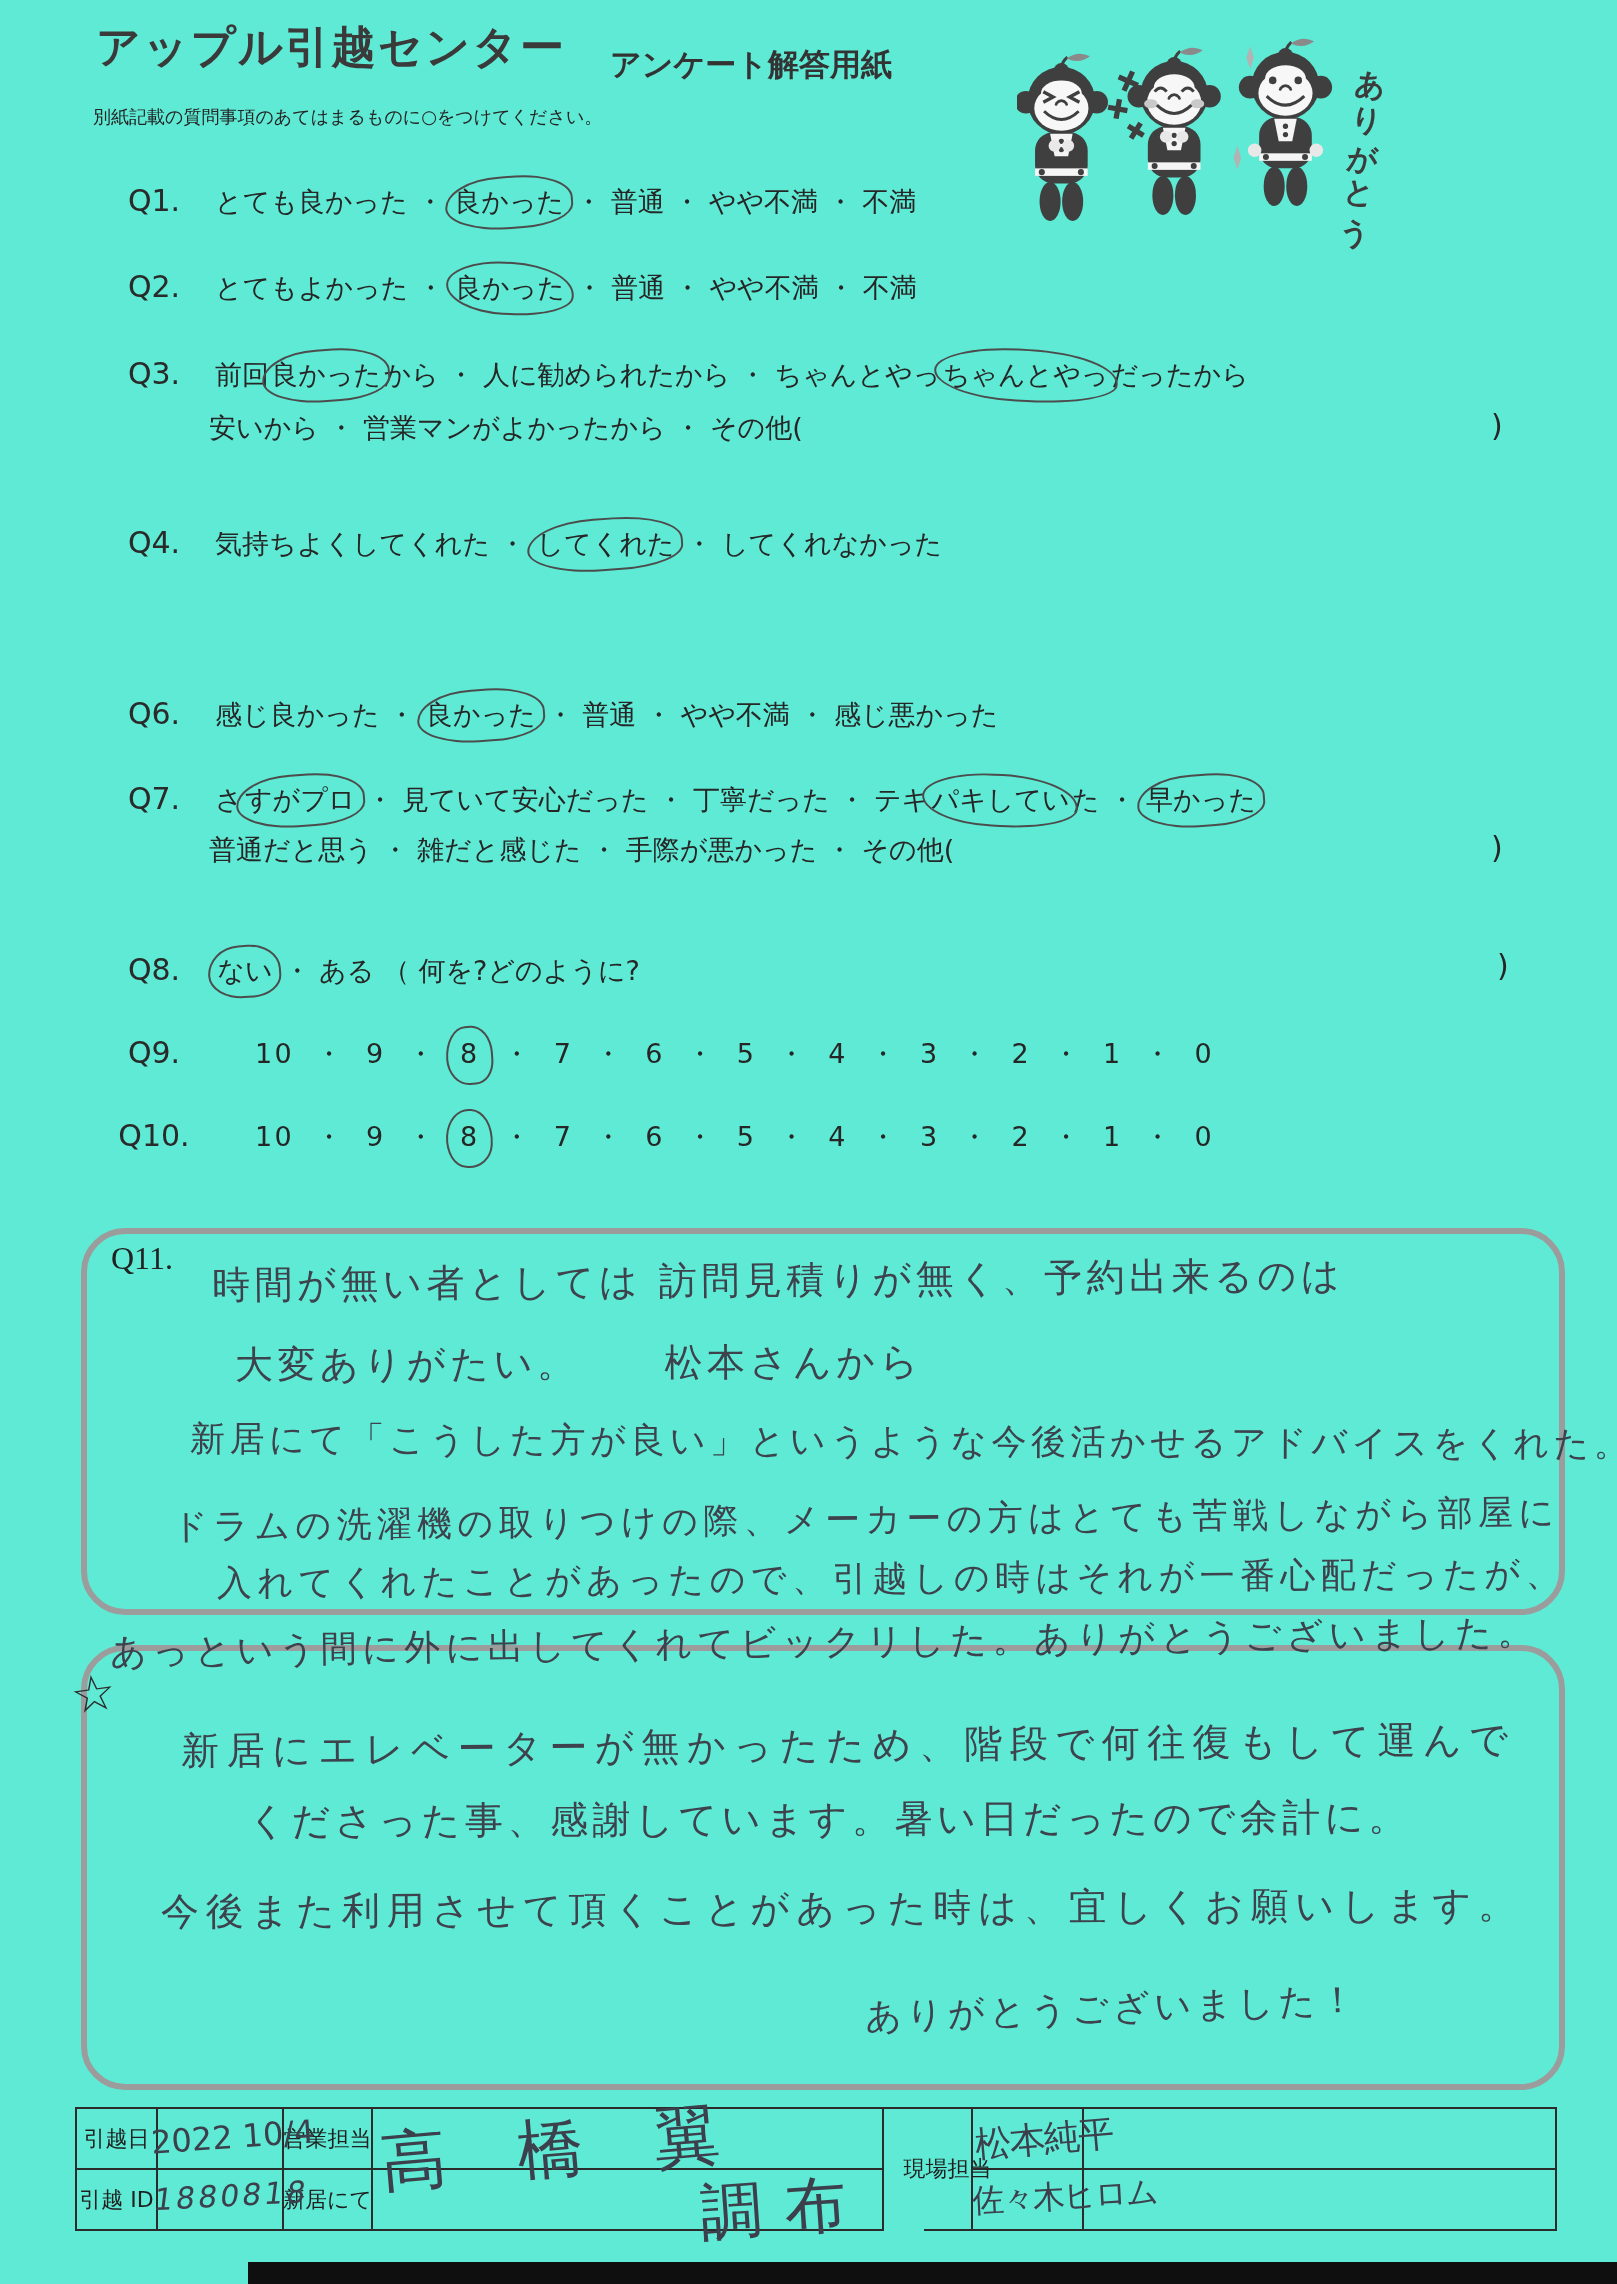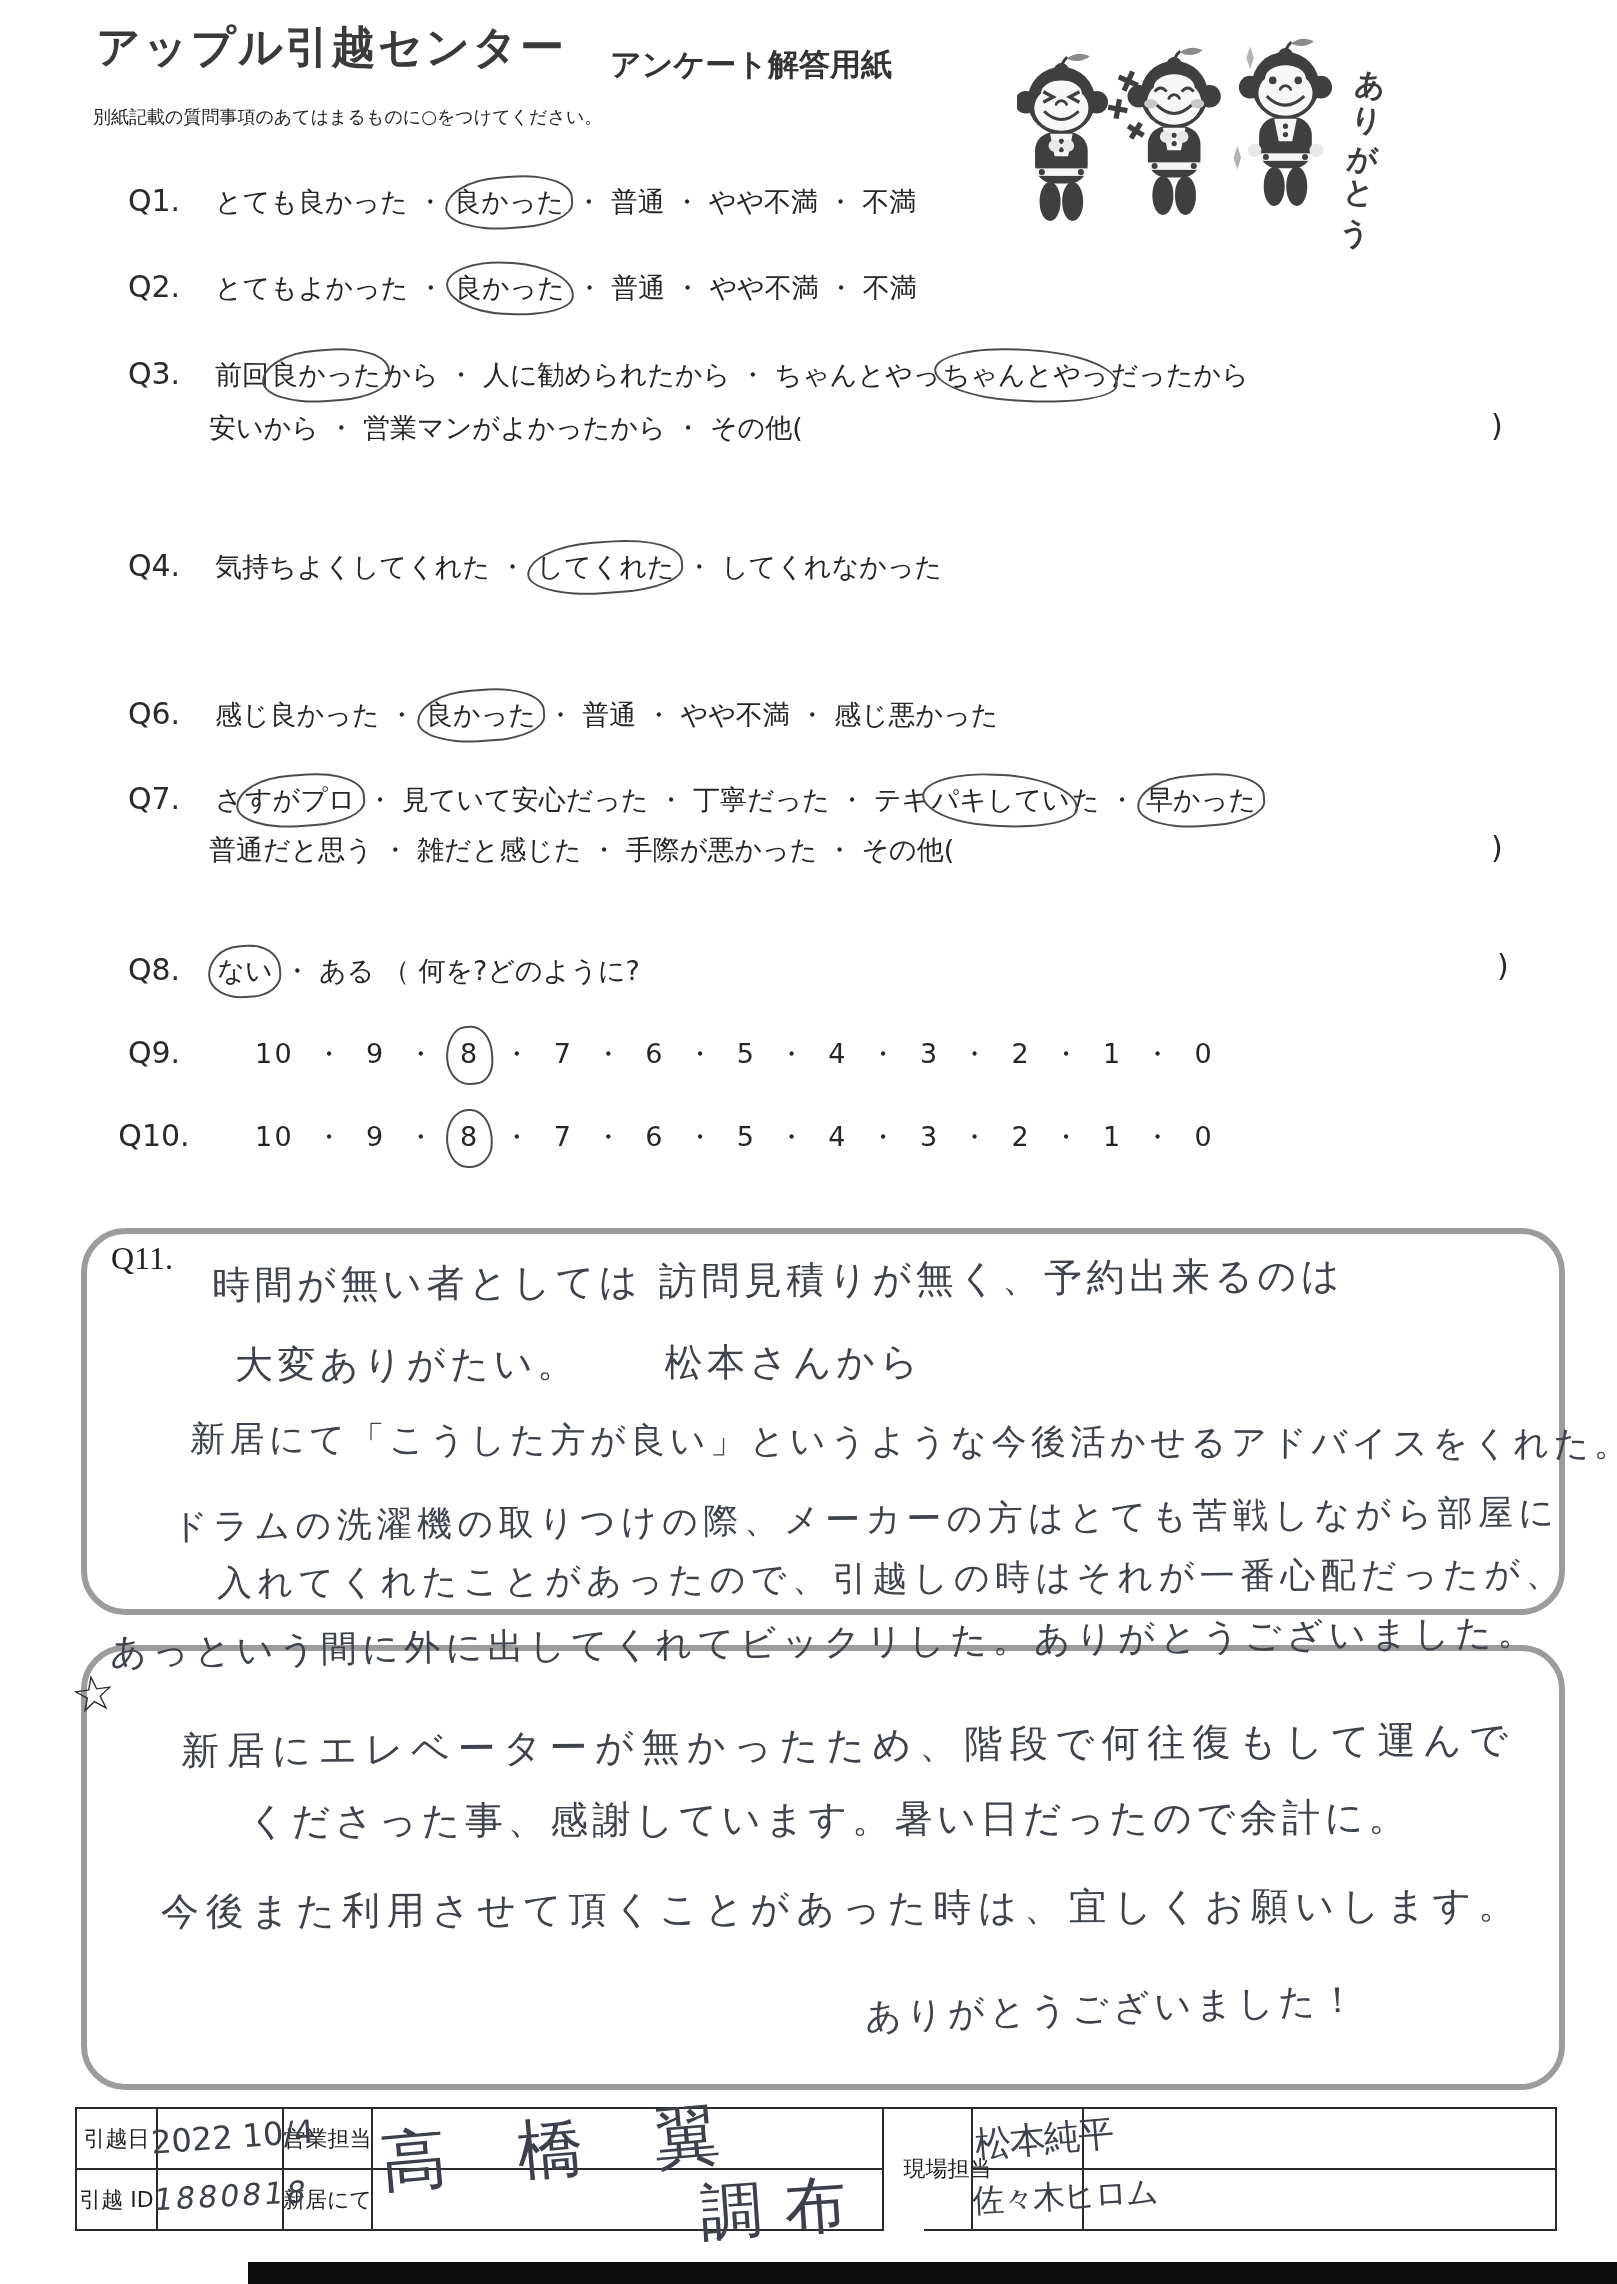--- a/index.html
+++ b/index.html
@@ -1,17 +1,17 @@
 <!DOCTYPE html>
 <html style="font-size:12px"><head>
 <meta charset="utf-8">
 <style>
   html,body{margin:0;padding:0;background:#dcdcdc;}
   .paper{
-    position:relative;width:1617px;height:2284px;background:#ffffff;
+    position:relative;width:1617px;height:2284px;background:#5eead4;
     font-family:"DejaVu Sans","Liberation Sans",sans-serif;color:#2e2e2e;overflow:hidden;
   }
   
   .title{position:absolute;left:96px;top:18px;font-size:44px;font-weight:900;letter-spacing:2.3px;color:#3a3a3a;white-space:nowrap;}
   .subtitle{position:absolute;left:610px;top:44px;font-size:31px;font-weight:700;color:#333;white-space:nowrap;}
   .instruction{position:absolute;left:93px;top:105px;font-size:18px;color:#242424;white-space:nowrap;}
   
   .mascots{position:absolute;left:1017px;top:25.6px;width:370px;height:196px;}
   .thanks{
     position:absolute;left:1344px;top:48px;height:173px;
@@ -184,21 +184,21 @@
 
   <div class="qrow" style="top:356px">
     <span class="qlabel">Q3.</span><span class="qtext"><span>前回</span><span class="circled">良かった</span><span>から ・ 人に勧められたから ・ ちゃんとやっ</span><span class="circled v2">ちゃんとやっ</span><span>だったから</span></span>
   </div>
 
   <div class="qrow cont" style="top:412px">
     <span class="qtext"><span>安いから ・ 営業マンがよかったから ・ その他(</span></span>
     <span class="close-paren" style="left:1282px">)</span>
   </div>
 
-  <div class="qrow" style="top:548px">
+  <div class="qrow" style="top:525px">
     <span class="qlabel">Q4.</span><span class="qtext"><span>気持ちよくしてくれた ・ </span><span class="circled">してくれた</span><span> ・ してくれなかった</span></span>
   </div>
 
 
   <div class="qrow" style="top:696px">
     <span class="qlabel">Q6.</span><span class="qtext"><span>感じ良かった ・ </span><span class="circled">良かった</span><span> ・ 普通 ・ やや不満 ・ 感じ悪かった</span></span>
   </div>
 
   <div class="qrow" style="top:781px">
     <span class="qlabel">Q7.</span><span class="qtext"><span>さ</span><span class="circled">すがプロ</span><span> ・ 見ていて安心だった ・ 丁寧だった ・ テキ</span><span class="circled v2">パキしてい</span><span>た ・ </span><span class="circled">早かった</span></span>

